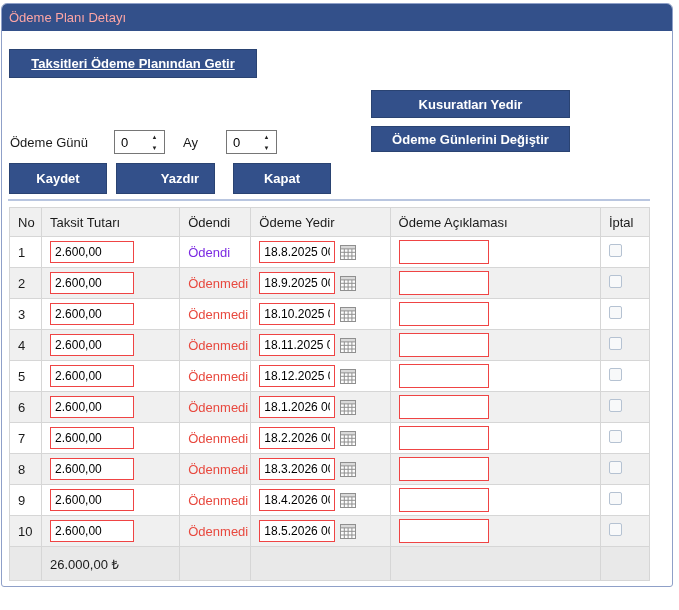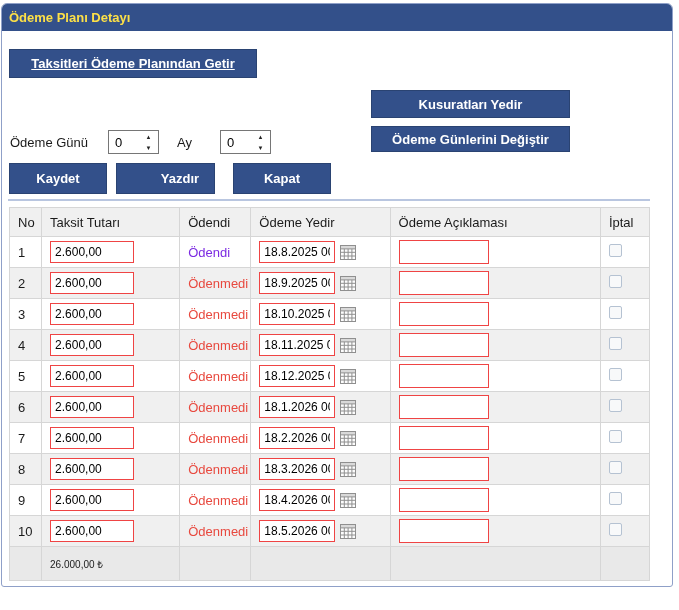--- a/index.html
+++ b/index.html
@@ -3,21 +3,21 @@
 <meta charset="utf-8">
 <style>
   * { box-sizing: border-box; }
   html,body { margin:0; padding:0; background:#fff; }
   body { font-family:"Liberation Sans", sans-serif; }
   .page { position:relative; width:679px; height:610px; background:#ffffff; overflow:hidden; }
 
   .panel { position:absolute; left:1px; top:3px; width:672px; height:584px;
            background:#fff; border:1px solid #8fa0c8; border-radius:6px 6px 3px 3px; }
   .panel-header { height:27px; background:#33508a; border-radius:5px 5px 0 0;
-                  color:#fde047; font-weight:bold; font-size:13px; line-height:27px; padding-left:7px; }
+                  color:#fca5a5; font-weight:normal; font-size:13px; line-height:27px; padding-left:7px; }
 
   .btn-primary { position:absolute; background:#33508a; border:1px solid #2a4372; color:#fff;
                  font-weight:bold; font-size:13px; font-family:inherit; cursor:pointer;
                  display:flex; align-items:center; justify-content:center; }
   .btn-fetch   { left:7px;  top:45px;  width:248px; height:29px;text-decoration:underline; }
   .btn-kusurat { left:369px; top:86px; width:199px; height:28px; }
   .btn-days    { left:369px; top:122px; width:199px; height:26px; }
   .btn-save    { left:7px;   top:159px; width:98px; height:31px; }
   .btn-print   { left:114px; top:159px; width:99px; height:31px;padding-left:35px; }
   .btn-close   { left:231px; top:159px; width:98px; height:31px; }
@@ -34,21 +34,21 @@
               color:#222; cursor:pointer; display:flex; align-items:center; justify-content:center; }
 
   .separator { position:absolute; left:6px; top:195px; width:642px; height:2px; background:#b9c6e0; }
 
   table.plan { position:absolute; left:7px; top:203px; width:641px; border-collapse:collapse;
                table-layout:fixed; font-size:13px; border:1px solid #7f7f7f; }
   .plan th { background:#f0f0f0; font-weight:normal; color:#1a1a1a; text-align:left;
              border:1px solid #d6d6d6; height:29px; padding:0 2px 0 8px; font-size:13px; }
   .plan td { border:1px solid #d6d6d6; height:31px; padding:0 2px 0 8px; color:#1a1a1a; background:#fff; }
   .plan tr.alt td { background:#f0f0f0; }
-  .plan tfoot td { background:#e9e9e9; height:34px; font-size:10px; }
+  .plan tfoot td { background:#e9e9e9; height:34px; font-size:13px; }
 
   .cell-input { border:1px solid #ef4444; height:22px; font-size:12px; padding:9px 4px; font-family:inherit; background:#fff; }
   .amount-input { width:84px; }
   .date-wrap { display:flex; align-items:center; gap:5px; }
   .date-input { width:76px; }
   .desc-input { width:90px; height:24px; }
 
   .status { font-size:13px; }
   .status.paid { color:#7c2be2; }
   .status.unpaid { color:#e8493f; }
@@ -67,21 +67,21 @@
 
     <div class="panel-header">Ödeme Planı Detayı</div>
 
     <button class="btn-primary btn-fetch">Taksitleri Ödeme Planından Getir</button>
 
 
     <button class="btn-primary btn-days">Ödeme Günlerini Değiştir</button>
     <button class="btn-primary btn-kusurat">Kusuratları Yedir</button>
 
     <div class="payday-row">
-      <span style="margin-right:20px;">Ödeme Günü</span>
+      <span style="margin-right:26px;">Ödeme Günü</span>
       <span class="spinner">
         <input class="spin-value" value="0" style="">
         <span class="spin-arrows">
           <button class="spin-btn">▲</button>
           <button class="spin-btn">▼</button>
         </span>
       </span>
       <span style="margin-left:18px; margin-right:28px;">Ay</span>
       <span class="spinner">
         <input class="spin-value" value="0" style="">

